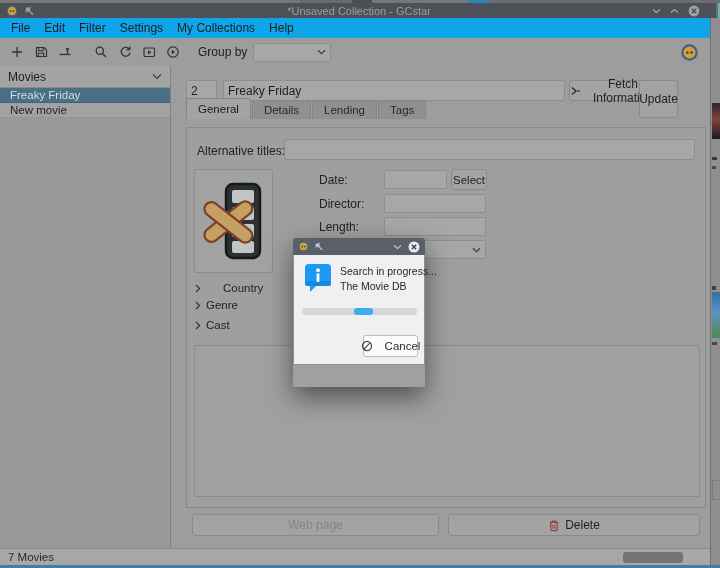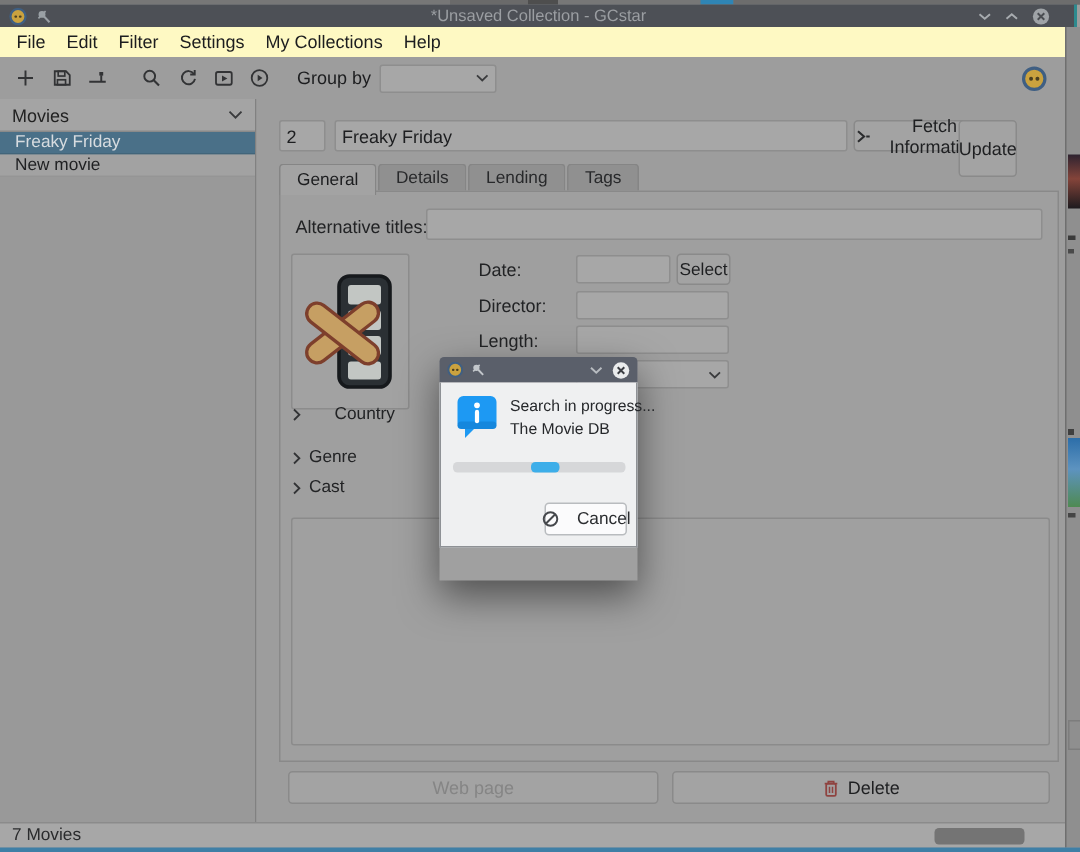--- a/index.html
+++ b/index.html
@@ -13,21 +13,21 @@
 
   
   .titlebar { position:absolute; left:0; top:3px; width:718px; height:15px; background:#4d5056;
               display:flex; align-items:center; padding:0 6px; }
   .titlebar .title { position:absolute; left:0; right:0; text-align:center; font-size:11px; color:#9b9ea2; }
   .tb-left { display:flex; align-items:center; gap:6px; z-index:1; }
   .tb-right { margin-left:auto; display:flex; align-items:center; gap:9px; z-index:1; padding-right:12px; }
   .teal-sliver { position:absolute; right:0; top:0; width:2px; height:18px; background:#2d8a8e; }
 
   
-  .menubar { position:absolute; left:0; top:18px; width:710px; height:20px; background:#fef9c3;
+  .menubar { position:absolute; left:0; top:18px; width:710px; height:20px; background:#0ea5e9;
              display:flex; align-items:center; padding-left:4px; }
   .menu-item { font-size:12px; color:#1c1d1f; padding:2px 7px; cursor:default; }
 
   
   .toolbar { position:absolute; left:0; top:38px; width:710px; height:28px; background:#9d9d9d;
              display:flex; align-items:center; padding:0 6px; }
   .tool-btn { width:22px; height:22px; display:flex; align-items:center; justify-content:center; }
   .gap-sm { margin-right:2px; } .gap-lg { margin-left:14px; }
   .groupby-label { font-size:12px; margin-left:14px; margin-right:6px; color:#1c1d1f; }
   .combo { position:relative; background:#a7a7a7; border:1px solid #8e8e8e; border-radius:2px;
@@ -45,21 +45,21 @@
                background:#a2a2a2; border-bottom:1px solid #959595; }
   .side-item.selected { background:#4a7088; color:#d7dce0; border-bottom:1px solid #42657a; }
 
   
   .main { position:absolute; left:171px; top:66px; width:539px; height:482px; background:#9d9d9d; }
   .tf { position:absolute; background:#a7a7a7; border:1px solid #8e8e8e; border-radius:2px;
         font-size:12px; color:#1d1e20; padding:0 4px; font-family:"Liberation Sans",sans-serif; }
   .btn { position:absolute; background:#a3a3a3; border:1px solid #8a8a8a; border-radius:3px;
          font-size:12px; color:#1e1f21; display:flex; align-items:center; justify-content:center;
          gap:5px; cursor:default; }
-  .tabs { position:absolute; left:15px; top:43px; height:21px; display:flex; align-items:flex-start; }
+  .tabs { position:absolute; left:15px; top:32px; height:21px; display:flex; align-items:flex-end; }
   .tab { height:19px; border:1px solid #858585; border-bottom:none; border-radius:3px 3px 0 0;
          background:#909090; color:#28292b; font-size:11.5px; display:flex; align-items:center;
          padding:0 11px; margin-right:1px; }
   .tab.active { height:21px; background:#a3a3a3; color:#1c1d1f; position:relative; z-index:3; }
   .panel { position:absolute; left:15px; top:61px; width:520px; height:381px;
            border:1px solid #898989; background:#9f9f9f; z-index:1; }
   .flabel { position:absolute; font-size:12px; color:#222325; }
   .poster { position:absolute; left:7px; top:41px; width:79px; height:104px; border:1px solid #8c8c8c;
             background:#a2a2a2; border-radius:2px; display:flex; align-items:center; justify-content:center; }
   .section { position:absolute; display:flex; align-items:center; gap:5px; font-size:11.5px; color:#222325; }
@@ -318,21 +318,21 @@
 
       <span class="combo" style="position:absolute;left:197px;top:112px;width:102px;height:19px;">
         <span style="margin-right:auto;padding-left:4px;font-size:12px;"></span>
         <span>
             <svg width="9" height="6" viewBox="0 0 9 6">
               <path d="M1 1.2 L4.5 4.6 L8 1.2" fill="none" stroke="#3a3b3d" stroke-width="1.2"></path>
             </svg>
           </span>
       </span>
 
-      <div class="section" style="left:8px;top:142px;gap:22px;">
+      <div class="section" style="left:8px;top:154px;gap:22px;">
         <span>
             <svg width="6" height="9" viewBox="0 0 6 9">
               <path d="M1 1 L4.6 4.5 L1 8" fill="none" stroke="#323335" stroke-width="1.2"></path>
             </svg>
           </span>
         <span>Country</span>
       </div>
       <div class="section" style="left:8px;top:171px;">
         <span>
             <svg width="6" height="9" viewBox="0 0 6 9">

